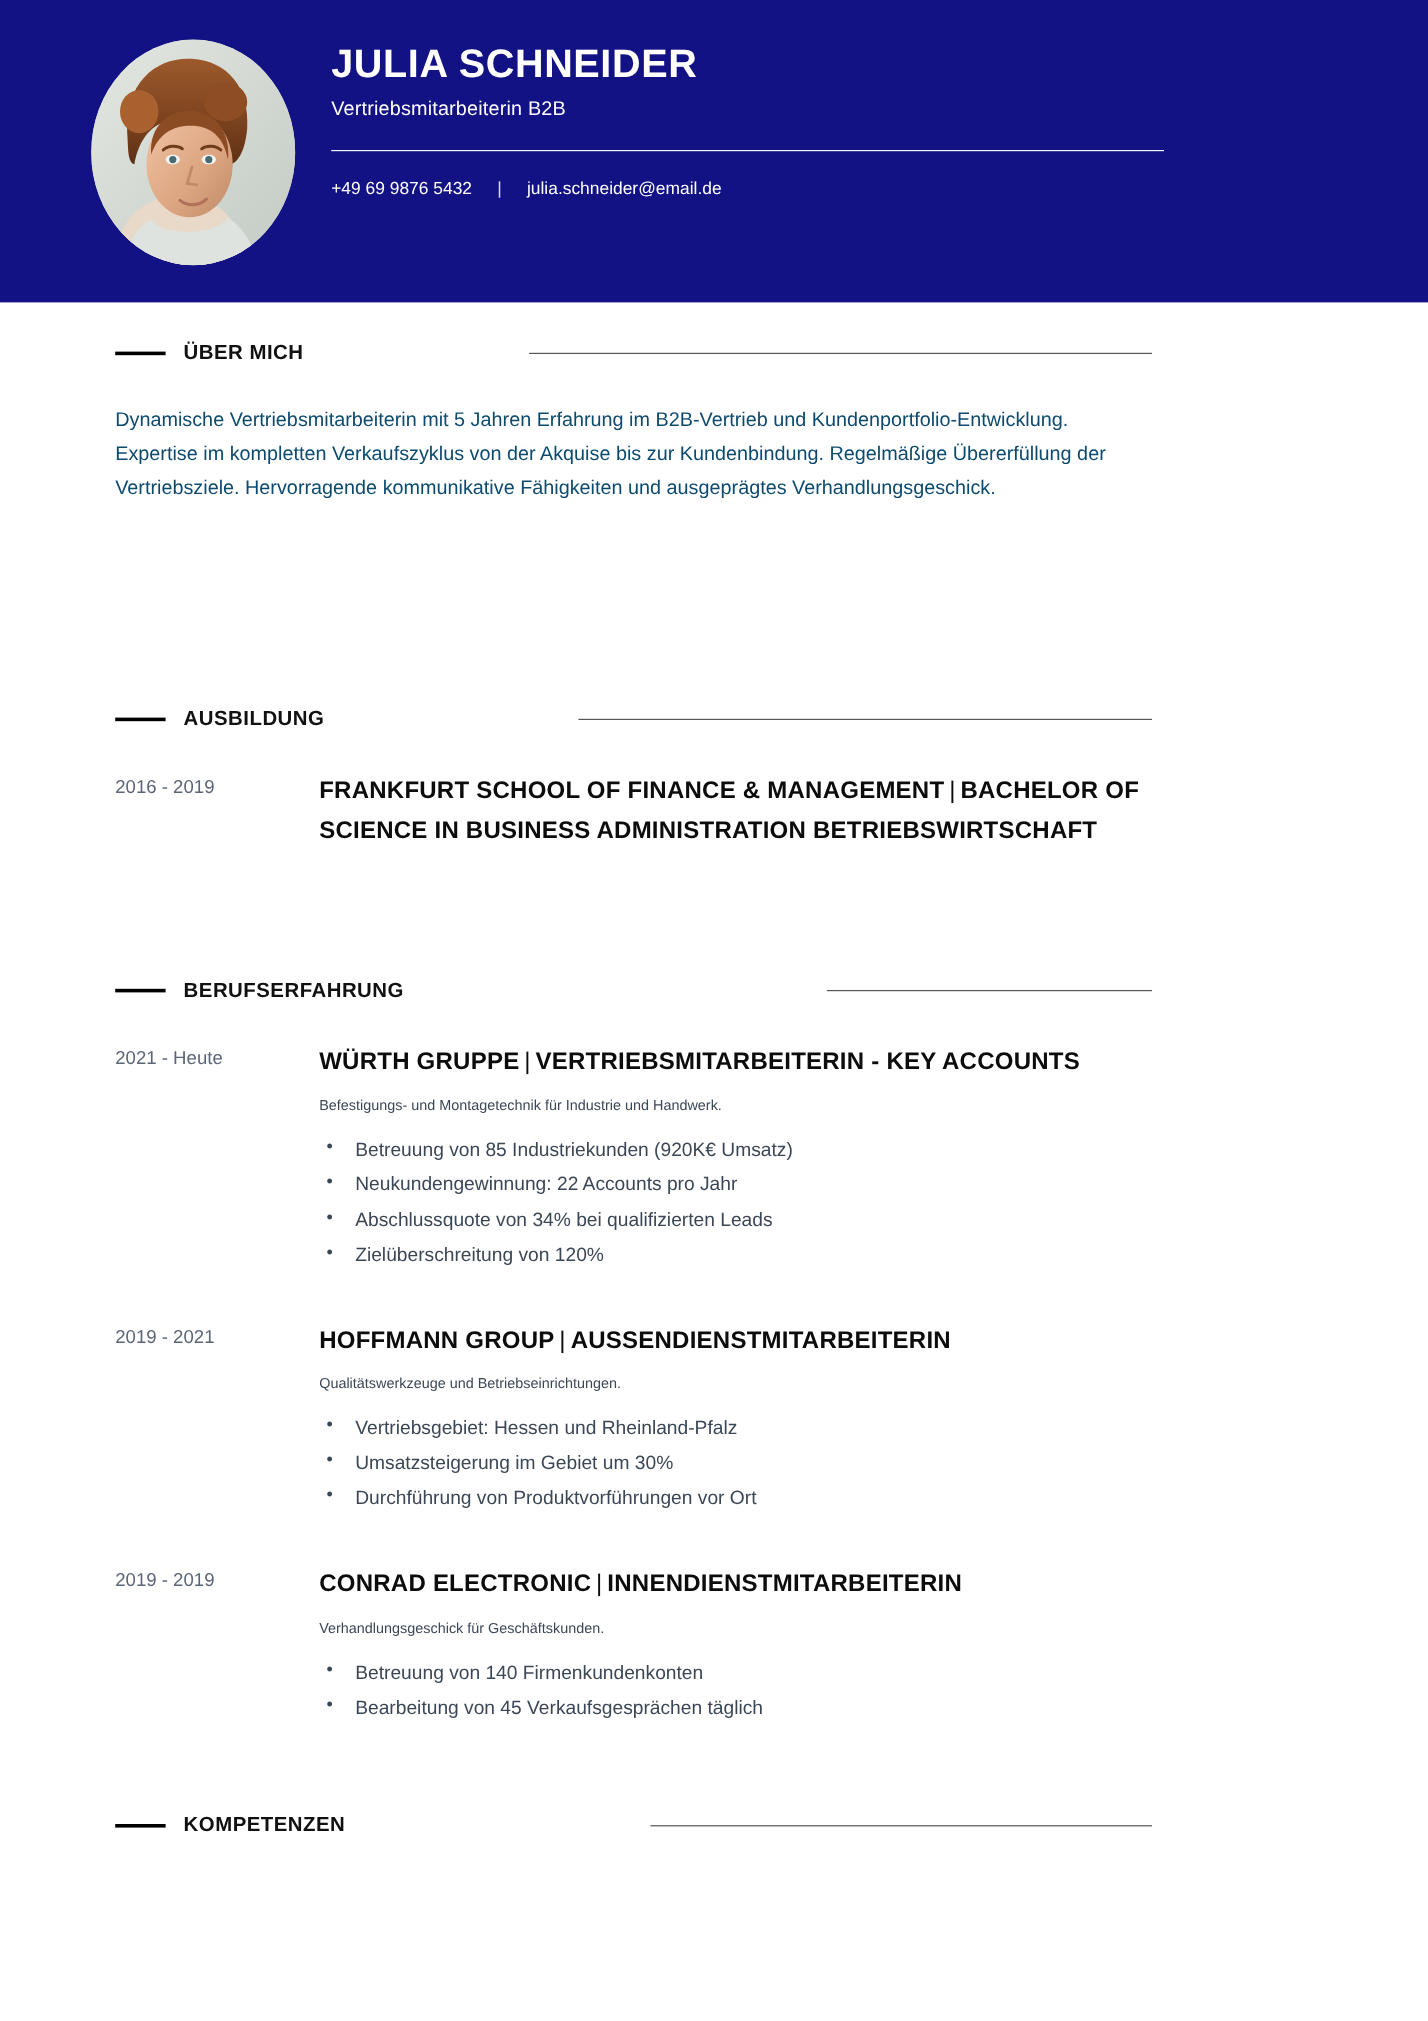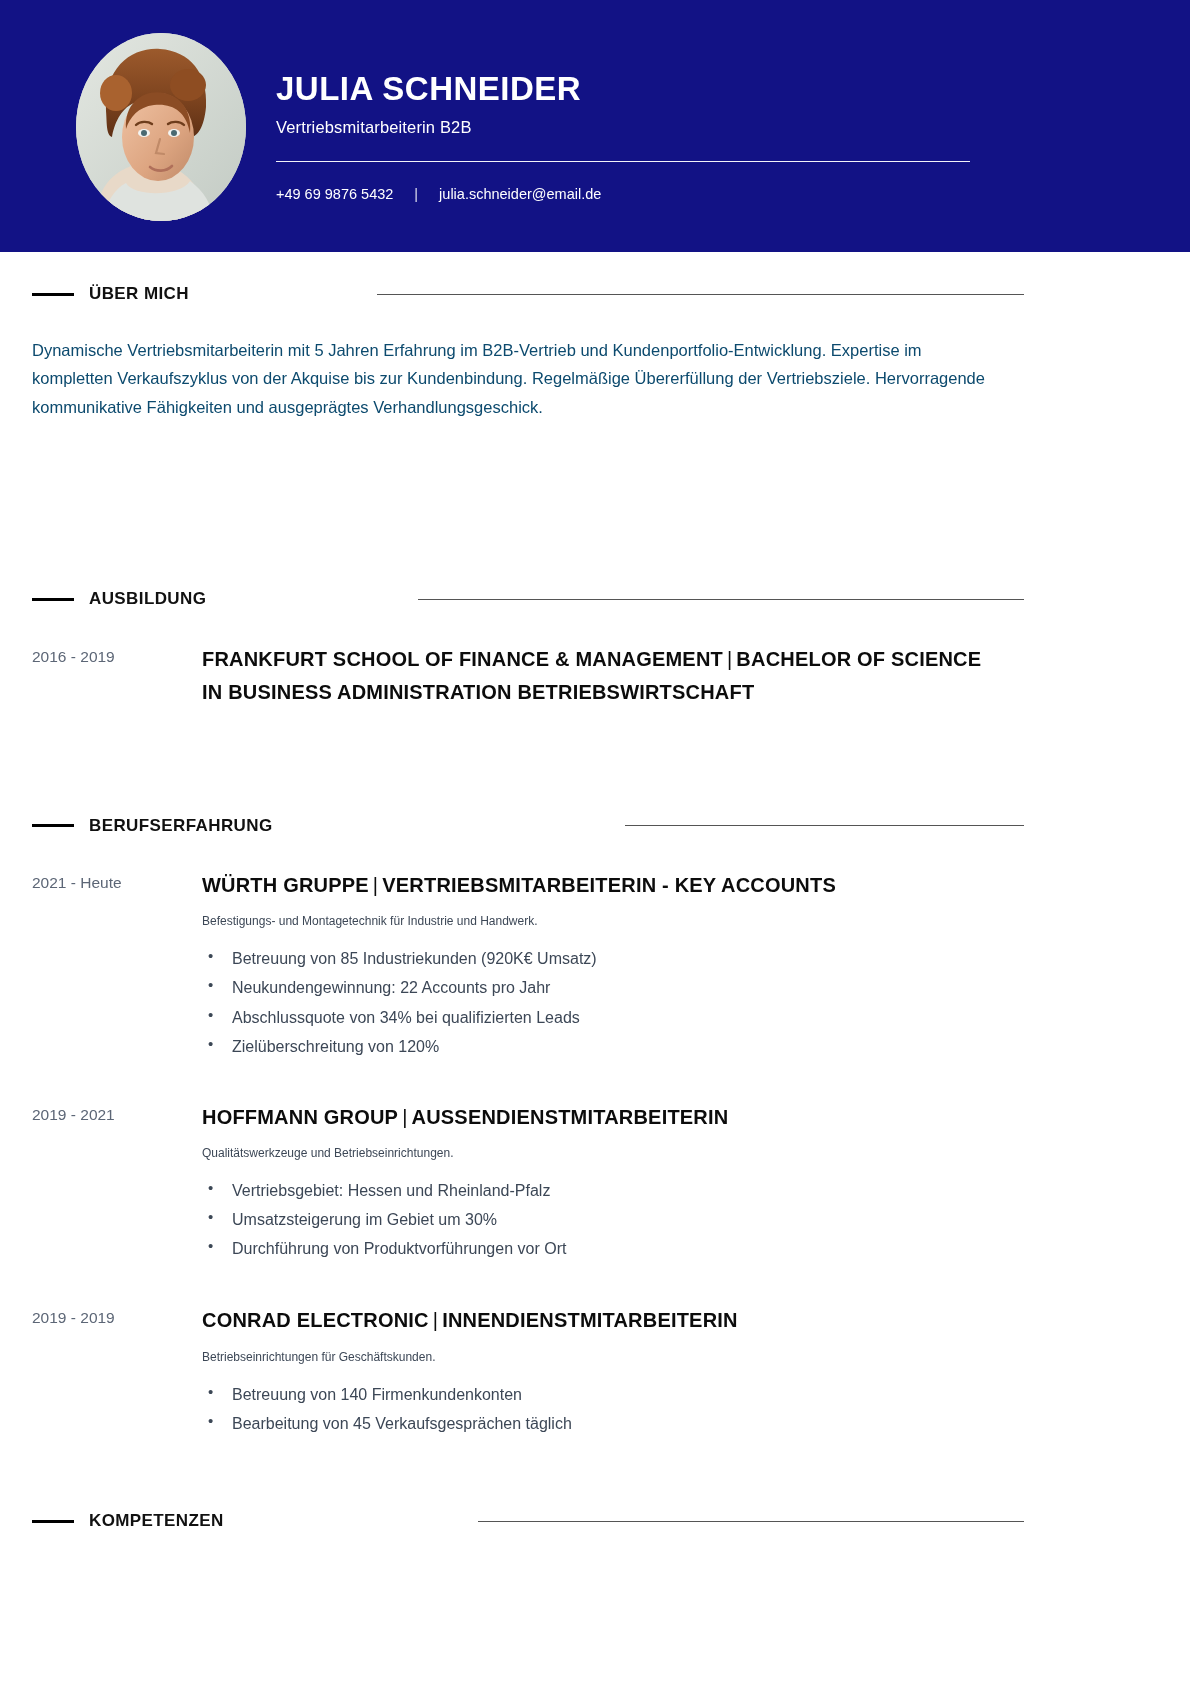--- a/index.html
+++ b/index.html
@@ -46,21 +46,21 @@
     overflow: hidden;
     position: relative;
     background: #d6dbd4;
   }
 
   .avatar svg { display: block; width: 100%; height: 100%; }
 
   .header-text {
     position: absolute;
     left: 276px;
-    top: 68px;
+    top: 32px;
     width: 700px;
   }
 
   .name {
     font-size: 33px;
     font-weight: bold;
     letter-spacing: 0.5px;
     color: #ffffff;
     line-height: 1.25;
   }
@@ -97,21 +97,21 @@
     opacity: 0.85;
     font-weight: 300;
   }
 
   
   .body {
     position: absolute;
     left: 0;
     top: 252px;
     width: 1056px;
-    padding: 0 32px;
+    padding: 0 96px;
   }
 
   .section {
     margin-top: 0;
   }
 
   .section-head {
     display: flex;
     align-items: center;
     gap: 0;
@@ -337,21 +337,21 @@
             <li>Umsatzsteigerung im Gebiet um 30%</li>
             <li>Durchführung von Produktvorführungen vor Ort</li>
           </ul>
         </div>
       </div>
 
       <div class="entry exp-entry-3">
         <div class="entry-date">2019 - 2019</div>
         <div class="entry-body">
           <div class="entry-title"><span>CONRAD ELECTRONIC</span><span class="bar">|</span><span>INNENDIENSTMITARBEITERIN</span></div>
-          <div class="entry-desc">Betriebseinrichtungen für Geschäftskunden.</div>
+          <div class="entry-desc">Verhandlungsgeschick für Geschäftskunden.</div>
           <ul class="bullets">
             <li>Betreuung von 140 Firmenkundenkonten</li>
             <li>Bearbeitung von 45 Verkaufsgesprächen täglich</li>
           </ul>
         </div>
       </div>
     </div>
 
     <div class="section sp-komp-head">
       <div class="section-head">

